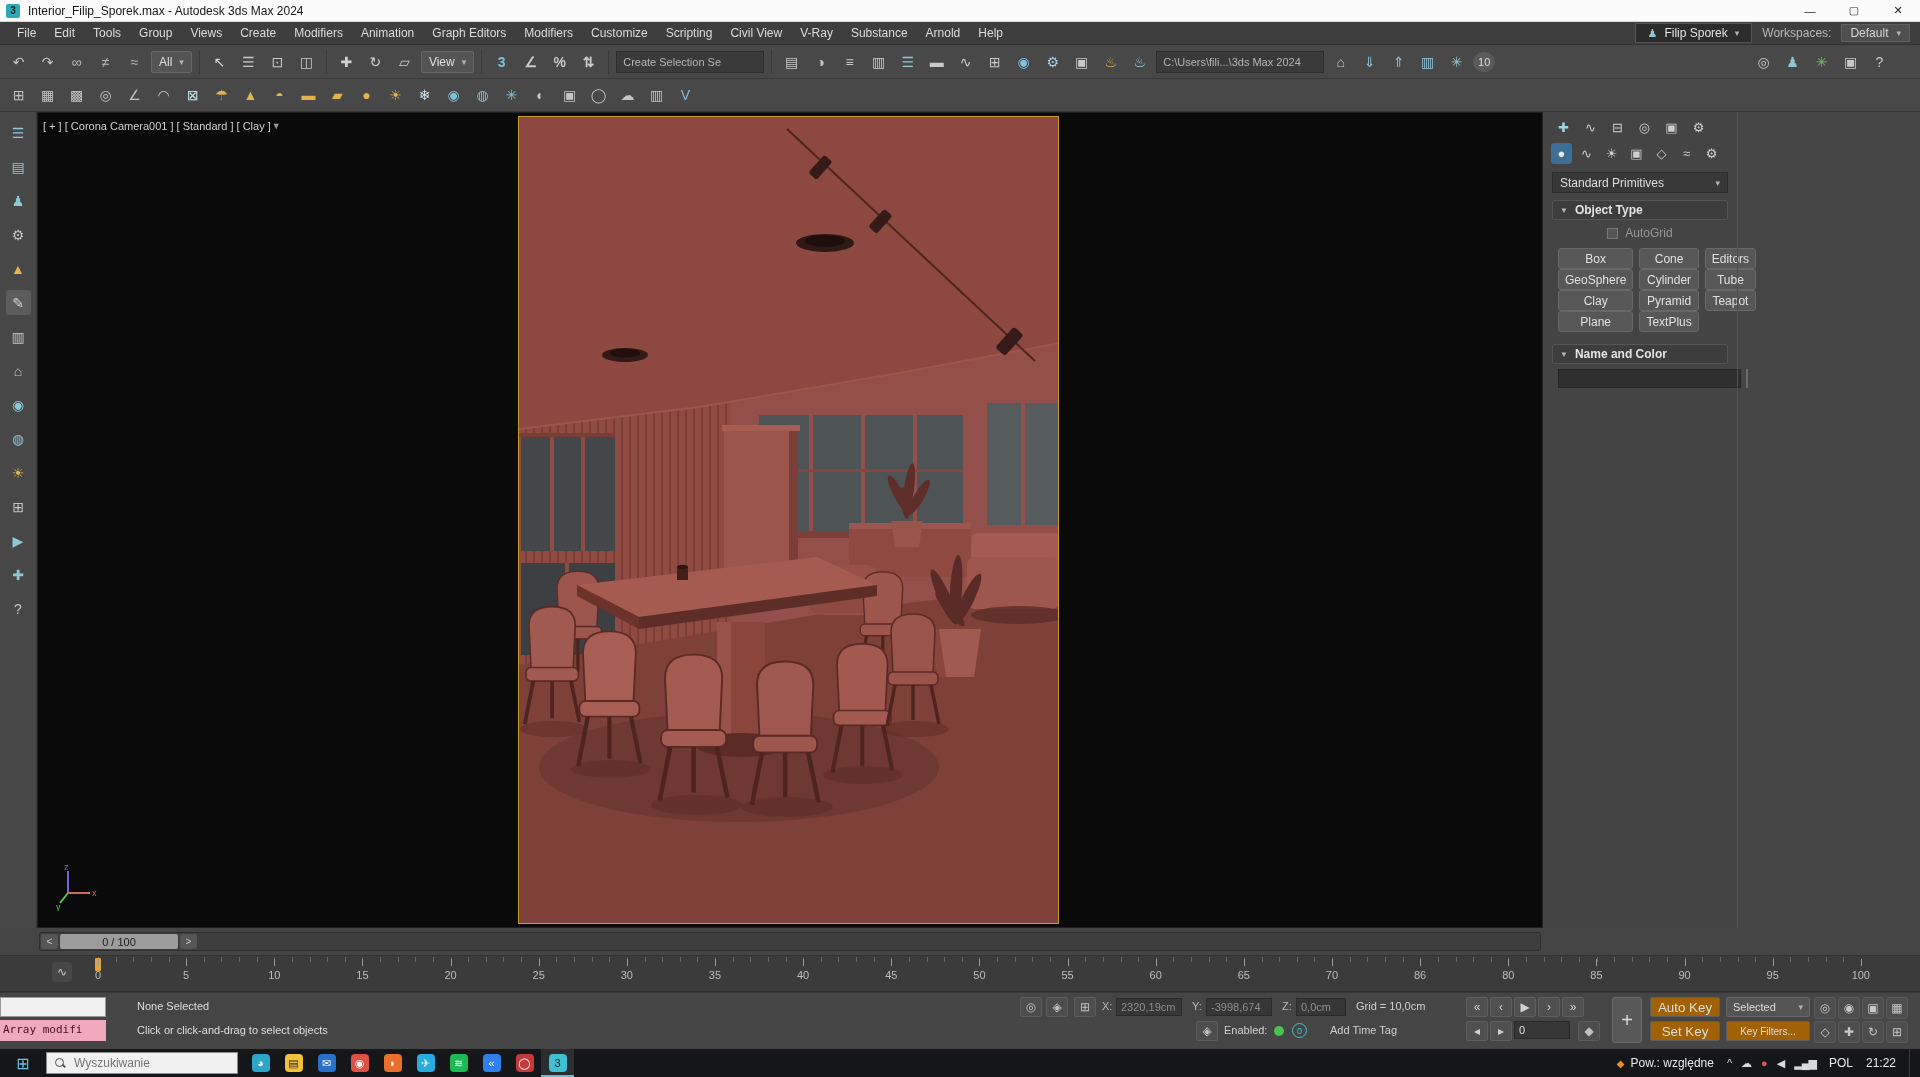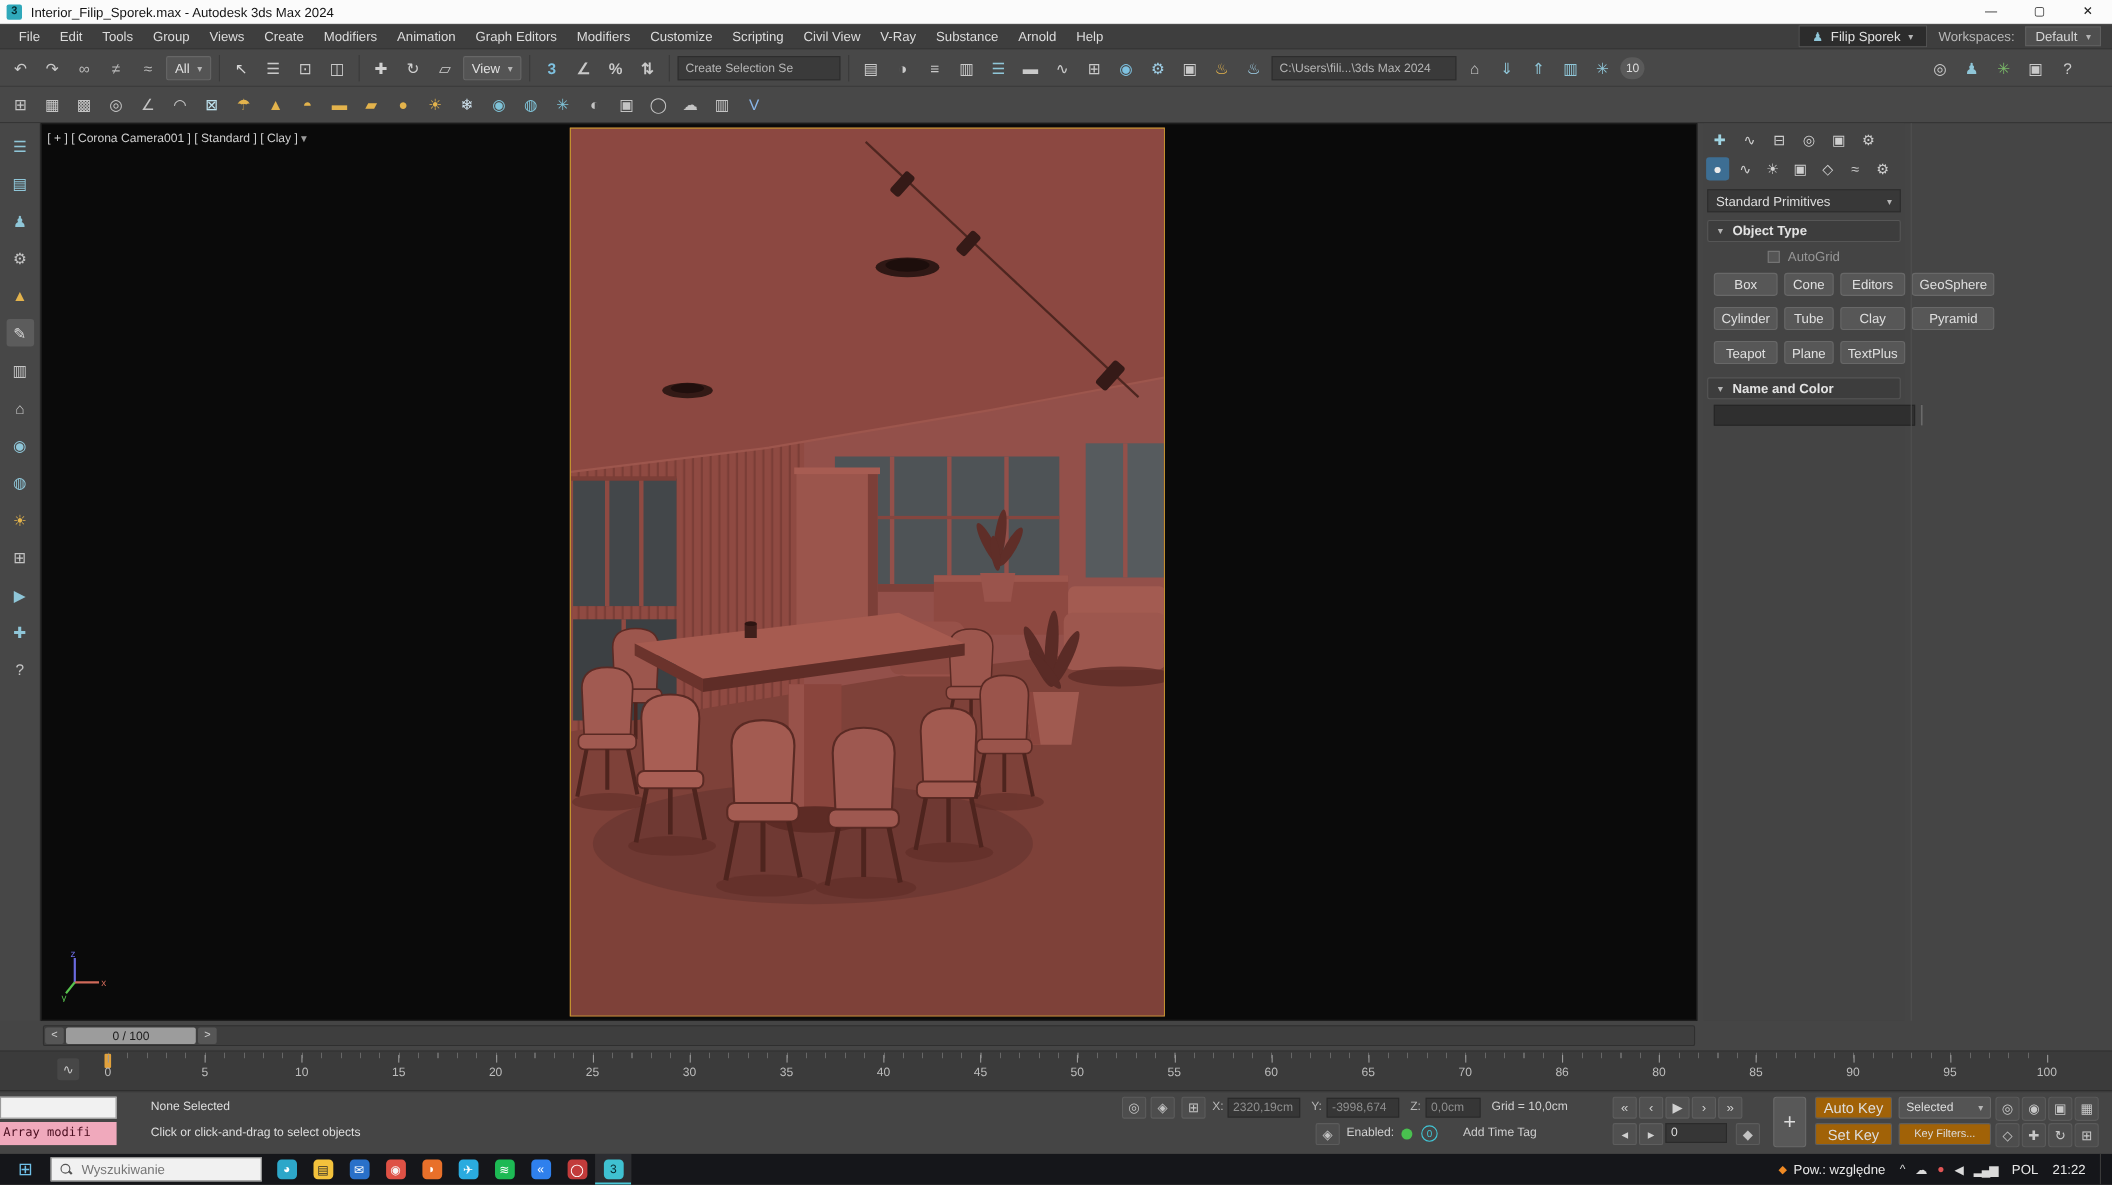--- a/index.html
+++ b/index.html
@@ -72,21 +72,21 @@
   .cmd-tabs .icon,.cmd-cats .icon{min-width:21px;height:21px;font-size:13px;}
   .cmd-cats .icon.active{background:#3d6e93;}
   .cmd-dd{margin:5px 3px;height:21px;background:#383838;border:1px solid #2c2c2c;display:flex;
           align-items:center;justify-content:space-between;padding:0 7px;color:#ddd;}
   .rollout{margin:7px 3px 0;}
   .rollout-h{height:20px;background:#3d3d3d;border:1px solid #565656;border-radius:2px;display:flex;
              align-items:center;gap:7px;padding:0 7px;font-weight:700;color:#e3e3e3;}
   .rollout-h .arr{font-size:8px;}
   .autogrid{display:flex;justify-content:center;align-items:center;gap:7px;color:#979797;padding:6px 0 3px;}
   .checkbox{width:11px;height:11px;background:#555;border:1px solid #787878;}
-  .prim-grid{display:grid;grid-template-columns:1fr 1fr 1fr 1fr;gap:10px 6px;padding:5px 6px;}
+  .prim-grid{display:grid;grid-template-columns:1fr 1fr 1fr;gap:0 6px;padding:5px 6px;}
   .cmd-btn{height:21px;background:#575757;border:1px solid #686868;border-radius:3px;color:#e0e0e0;
            font-size:12px;display:flex;align-items:center;justify-content:center;
            font-family:"Liberation Sans",sans-serif;}
   .namerow{display:flex;gap:5px;padding:5px 6px;align-items:center;}
   .namerow input{flex:1;height:19px;background:#2f2f2f;border:1px solid #262626;color:#ddd;}
   .swatch{width:19px;height:19px;background:#101012;border:1px solid #6a6a6a;}
   .dock-divider{position:absolute;left:1737px;top:112px;width:1px;height:816px;background:#505050;}
 
   
   .timeslider{position:absolute;left:37px;top:929px;width:1506px;height:25px;background:#454545;

